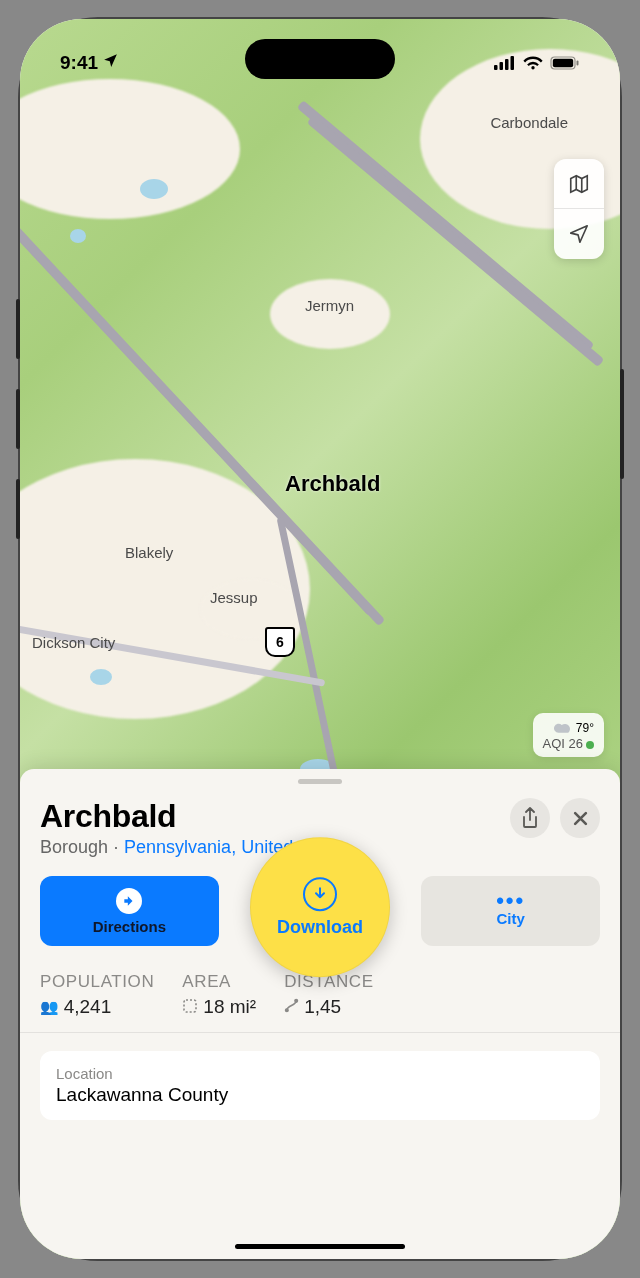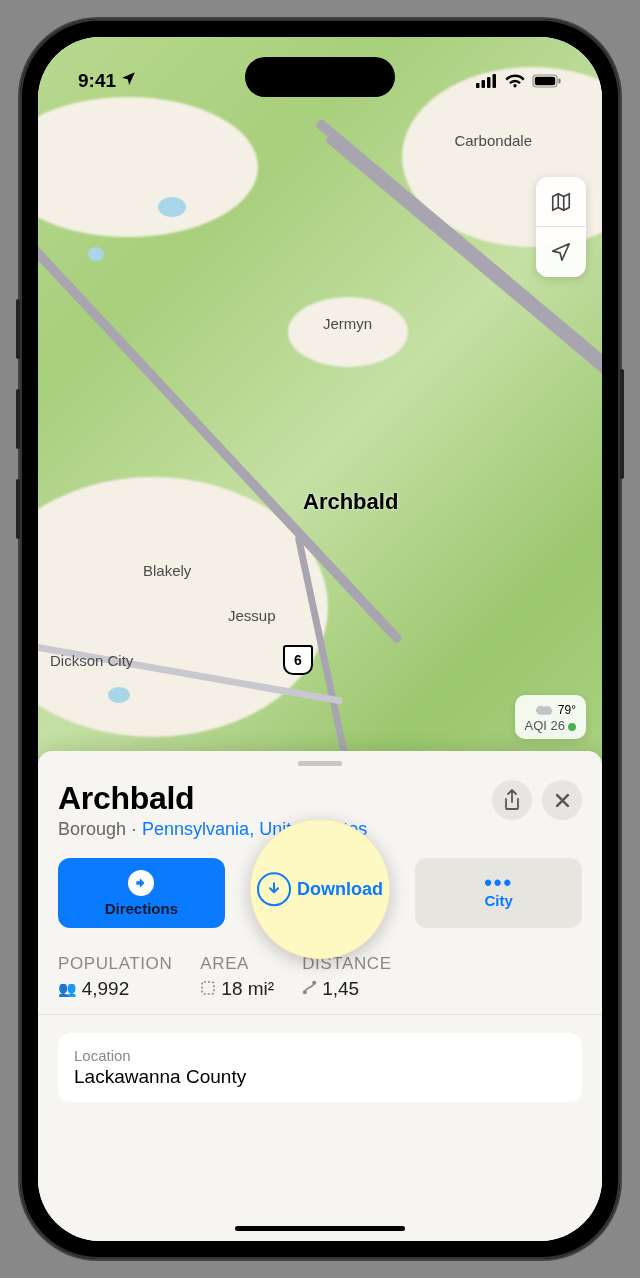--- a/index.html
+++ b/index.html
@@ -3,21 +3,20 @@
   <meta charset="utf-8">
   <style>
     * { margin: 0; padding: 0; box-sizing: border-box; font-family: -apple-system, BlinkMacSystemFont, "Segoe UI", Helvetica, Arial, sans-serif; }
     body { background: #888; display: flex; justify-content: center; align-items: center; min-height: 1278px; width: 640px; }
     
     .phone-frame {
       width: 600px;
       height: 1240px;
       background: #000;
       border-radius: 78px;
-      padding: 18px;
       position: relative;
       box-shadow: 0 0 0 2px #444, inset 0 0 0 2px #333;
     }
     .phone-frame::before, .phone-frame::after {
       content: ''; position: absolute; background: #222; border-radius: 3px;
     }
     .phone-frame::before { left: -4px; top: 280px; width: 4px; height: 60px; box-shadow: 0 90px 0 #222, 0 180px 0 #222; }
     .phone-frame::after { right: -4px; top: 350px; width: 4px; height: 110px; }
     
     .screen {
@@ -107,23 +106,23 @@
       gap: 4px; font-size: 15px; font-weight: 600; color: #0a7aff;
     }
     .action-btn.primary { background: #0a7aff; color: #0f172a; }
     .action-btn .icon-circle {
       width: 26px; height: 26px; border-radius: 13px; background: #fff;
       display: flex; align-items: center; justify-content: center; color: #0a7aff;
     }
     
     .download-highlight {
       position: absolute; left: 50%; top: 50%; transform: translate(-50%, -52%);
-      width: 140px; height: 140px; border-radius: 70px; background: #fef9c3;
+      width: 140px; height: 140px; border-radius: 70px; background: #fde047;
       box-shadow: 0 4px 18px rgba(0,0,0,.22), inset 0 0 0 1px rgba(0,0,0,.05);
-      display: flex; flex-direction: row; align-items: center; justify-content: center; gap: 6px;
+      display: flex; flex-direction: column; align-items: center; justify-content: center; gap: 6px;
       z-index: 5;
     }
     .dl-icon {
       width: 34px; height: 34px; border: 2.5px solid #0a7aff; border-radius: 17px;
       display: flex; align-items: center; justify-content: center;
     }
     .dl-label { font-size: 18px; font-weight: 600; color: #0a7aff; }
     
     .stats-row {
       display: flex; padding: 10px 20px 14px; border-bottom: 1px solid rgba(0,0,0,.08);
@@ -199,21 +198,21 @@
       <div class="map-lake" style="top:650px;left:70px;width:22px;height:16px;"></div>
       <div class="map-lake" style="top:740px;left:280px;width:36px;height:20px;"></div>
 
       <div class="map-road" style="top:80px;left:280px;width:380px;height:10px;transform:rotate(40deg);"></div>
       <div class="map-road" style="top:95px;left:290px;width:380px;height:10px;transform:rotate(40deg);"></div>
       <div class="map-road" style="top:180px;left:-30px;width:560px;height:9px;transform:rotate(47deg);"></div>
       <div class="map-road" style="top:190px;left:-20px;width:560px;height:9px;transform:rotate(47deg);"></div>
       <div class="map-road" style="top:495px;left:260px;width:320px;height:7px;transform:rotate(78deg);"></div>
       <div class="map-road" style="top:600px;left:-40px;width:350px;height:7px;transform:rotate(10deg);background:#c9c7cf;"></div>
 
-      <span class="map-label" style="top:95px;right:70px;">Carbondale</span>
+      <span class="map-label" style="top:95px;right:52px;">Carbondale</span>
       <span class="map-label" style="top:278px;left:285px;">Jermyn</span>
       <span class="map-label main" style="top:452px;left:265px;">Archbald</span>
       <span class="map-label" style="top:525px;left:105px;">Blakely</span>
       <span class="map-label" style="top:570px;left:190px;">Jessup</span>
       <span class="map-label" style="top:615px;left:12px;">Dickson City</span>
       <div class="route-shield" style="top:608px;left:245px;">6</div>
     </div>
 
     <div class="top-buttons">
       <div>
@@ -288,21 +287,21 @@
           </span>
           <span class="dl-label">Download</span>
         </div>
       </div>
 
       <div class="stats-row">
         <div class="stat">
           <div class="stat-label">POPULATION</div>
           <div class="stat-value">
               <span class="mini-icon">👥</span>
-              <span>4,992</span>
+              <span>4,241</span>
             </div>
         </div>
         <div class="stat">
           <div class="stat-label">AREA</div>
           <div class="stat-value">
             <span class="mini-icon">
               <svg width="16" height="16" viewBox="0 0 16 16" fill="none" stroke="#8a8987" stroke-width="1.6" stroke-dasharray="2 2">
                   <rect x="2" y="2" width="12" height="12" rx="2"></rect>
                 </svg>
             </span>

